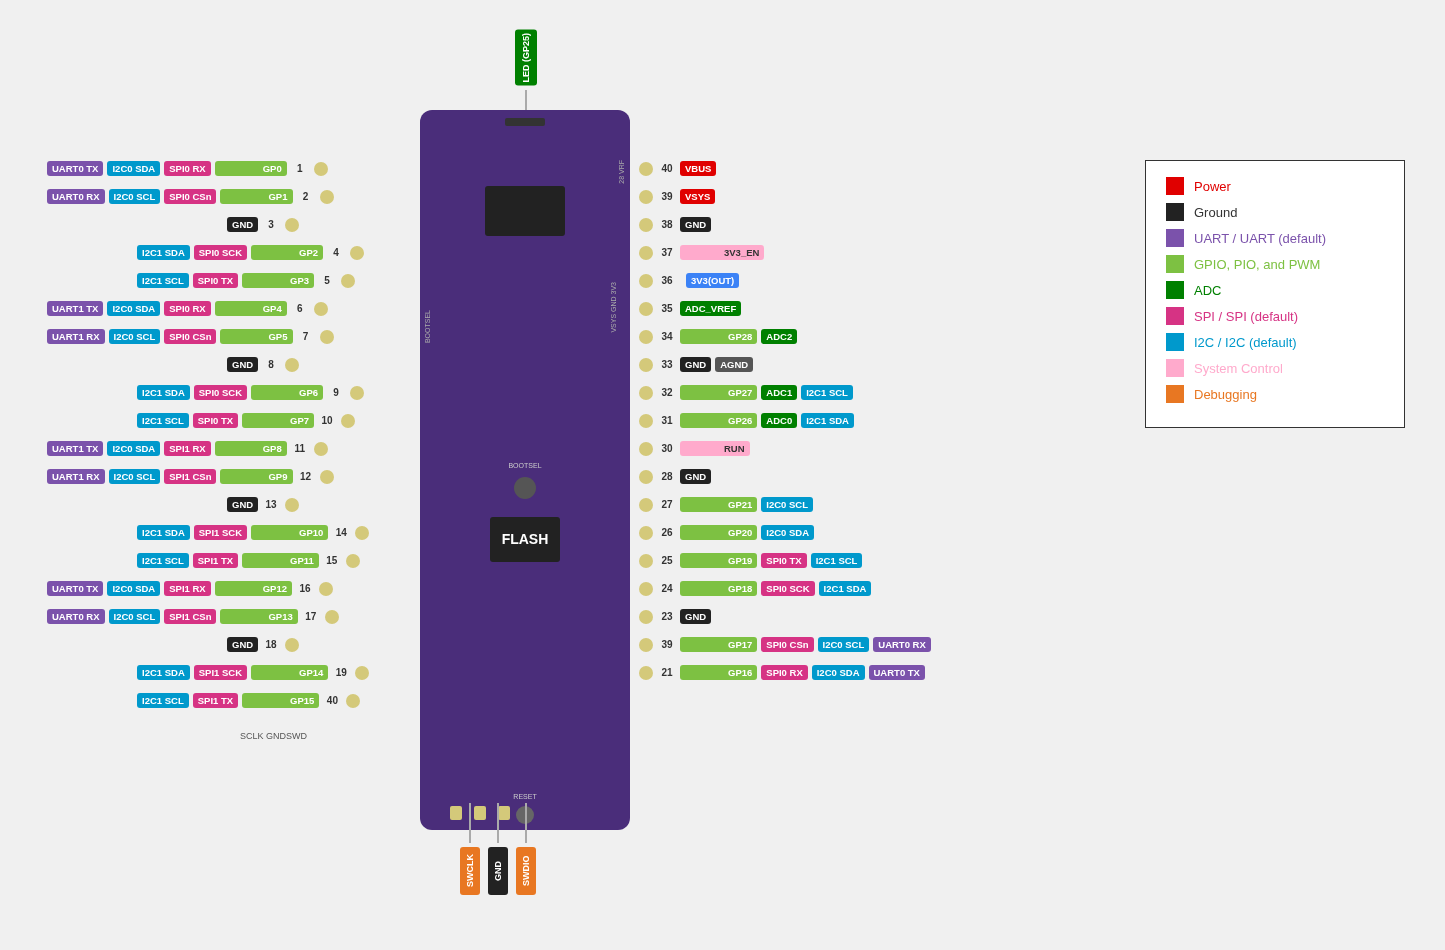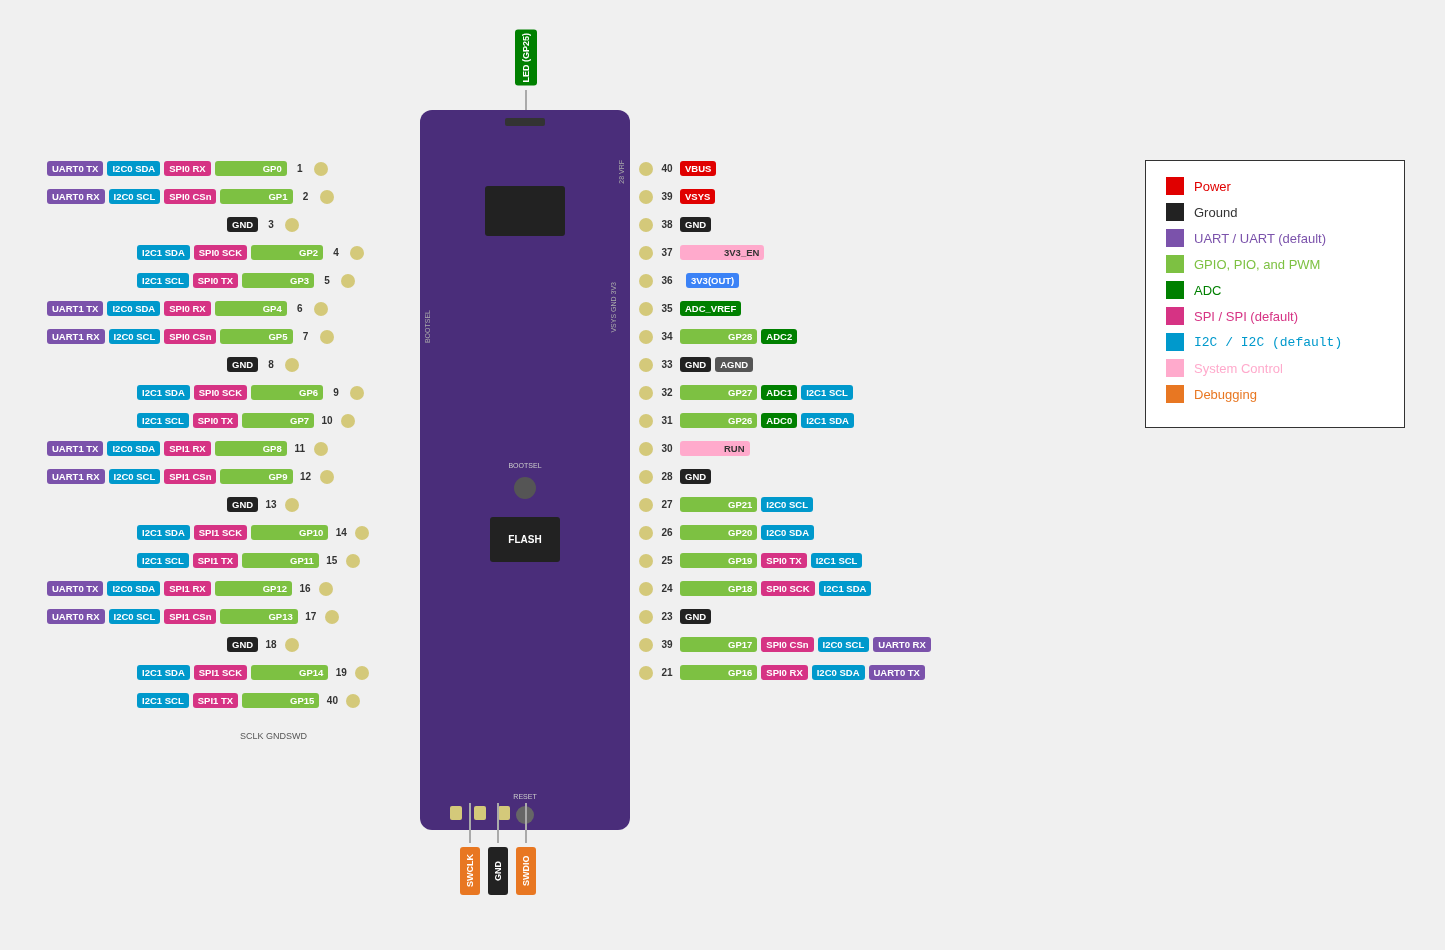--- a/index.html
+++ b/index.html
@@ -40,21 +40,21 @@
       height: 18px;
       margin-right: 10px;
       flex-shrink: 0;
     }
     .legend-text { color: #333; }
     .legend-text.colored-power { color: #e00000; }
     .legend-text.colored-uart { color: #7b52ab; }
     .legend-text.colored-gpio { color: #7dc142; }
     .legend-text.colored-adc { color: #008000; }
     .legend-text.colored-spi { color: #d63384; }
-    .legend-text.colored-i2c { color: #0099cc; font-family: Liberation Mono, monospace; }
+    .legend-text.colored-i2c { color: #0099cc; }
     .legend-text.colored-sysctrl { color: #ffaacc; }
     .legend-text.colored-debug { color: #e87722; text-align: center; }
 
     
     .board {
       position: absolute;
       left: 420px;
       top: 110px;
       width: 210px;
       height: 720px;
@@ -195,21 +195,21 @@
       width: 70px;
       height: 45px;
       background: #222;
       margin: auto;
       border-radius: 3px;
       margin-top: 10px;
       display: flex;
       align-items: center;
       justify-content: center;
       color: white;
-      font-size: 10px;
+      font-size: 14px;
       font-weight: bold;
     }
     .board-btn {
       width: 22px; height: 22px;
       background: #555;
       border-radius: 50%;
       margin: 8px auto;
     }
     .board-reset-btn {
       width: 18px; height: 18px;

